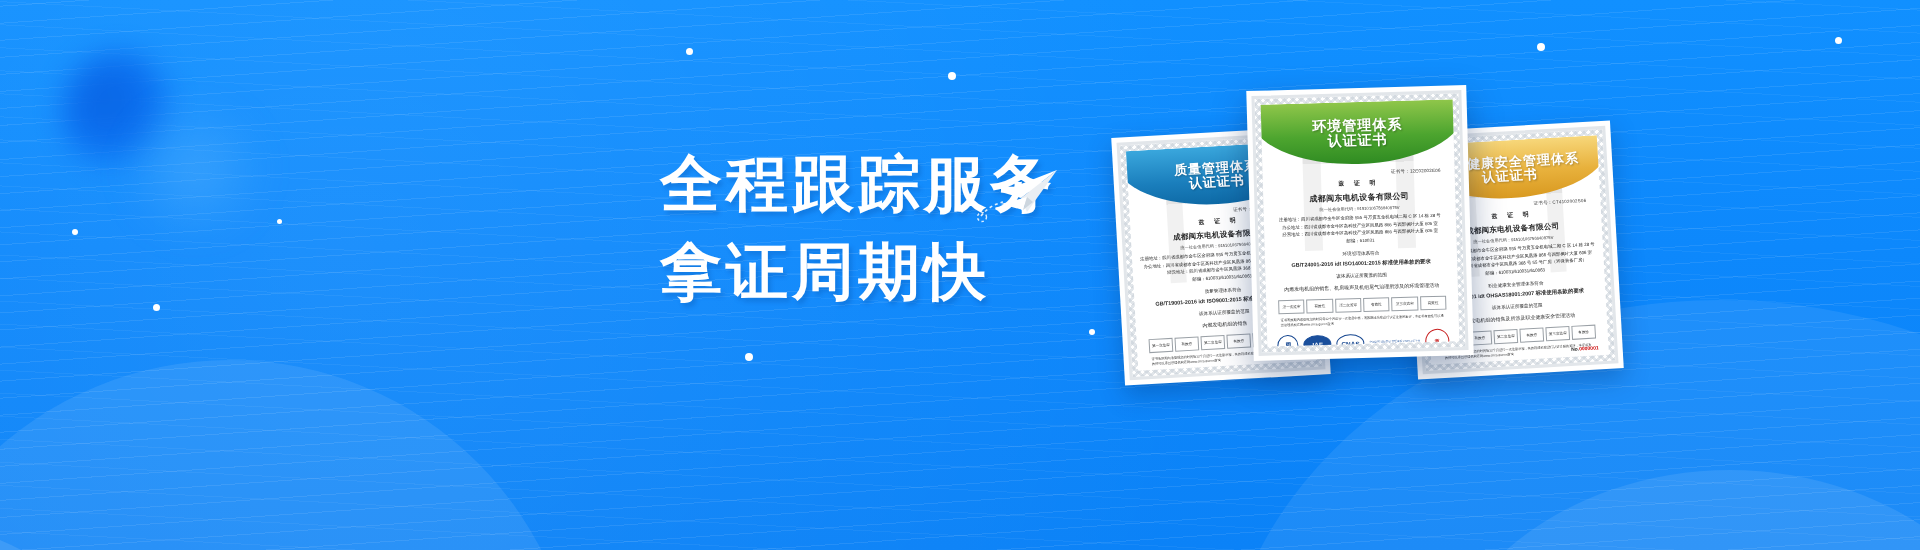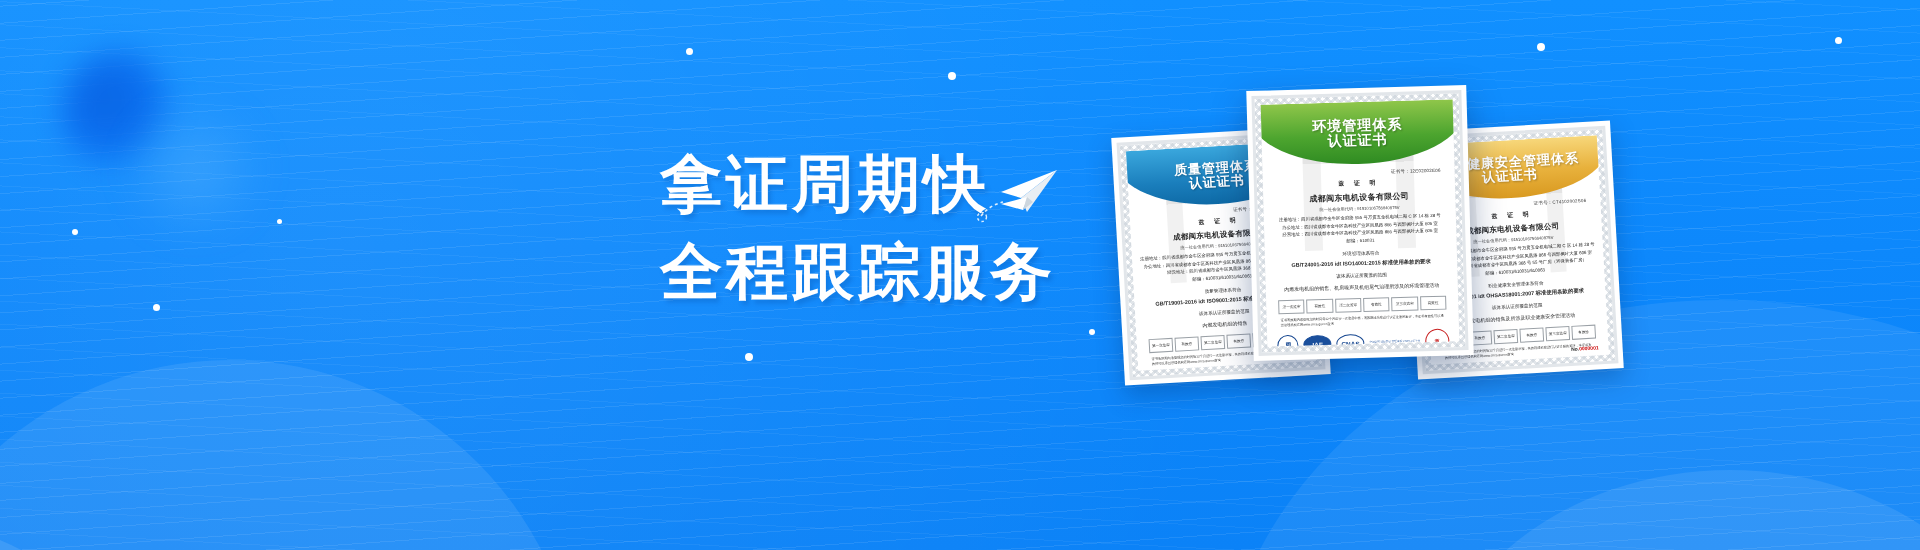--- a/index.html
+++ b/index.html
@@ -173,22 +173,22 @@
   <div class="dot" style="left:72px;top:229px;width:6px;height:6px;"></div>
   <div class="dot" style="left:153px;top:304px;width:7px;height:7px;"></div>
   <div class="dot" style="left:686px;top:48px;width:7px;height:7px;"></div>
   <div class="dot" style="left:948px;top:72px;width:8px;height:8px;"></div>
   <div class="dot" style="left:745px;top:353px;width:8px;height:8px;"></div>
   <div class="dot" style="left:1089px;top:329px;width:6px;height:6px;"></div>
   <div class="dot plain" style="left:1537px;top:43px;width:8px;height:8px;"></div>
   <div class="dot plain" style="left:1835px;top:37px;width:7px;height:7px;"></div>
 
   <div class="headline">
+    <div class="ln">全程跟踪服务</div>
     <div class="ln">拿证周期快</div>
-    <div class="ln">全程跟踪服务</div>
   </div>
 
   <div class="plane">
     <svg width="90" height="70" viewBox="0 0 90 70">
       <path d="M6 58 C12 50, 20 46, 28 44" stroke="#ffffff" stroke-width="1.6" fill="none" stroke-dasharray="3 3" opacity=".85"></path>
       <circle cx="7" cy="59" r="4.5" stroke="#ffffff" stroke-width="1.4" fill="none" stroke-dasharray="2.5 2.5" opacity=".85"></circle>
       <path d="M26 34 L82 12 L46 40 Z" fill="#ffffff"></path>
       <path d="M46 40 L82 12 L52 54 Z" fill="#e9eef3"></path>
       <path d="M26 46 L52 39 L48 52 Z" fill="#ffffff"></path>
       <path d="M48 52 L52 39 L58 44 Z" fill="#cdd6de"></path>

